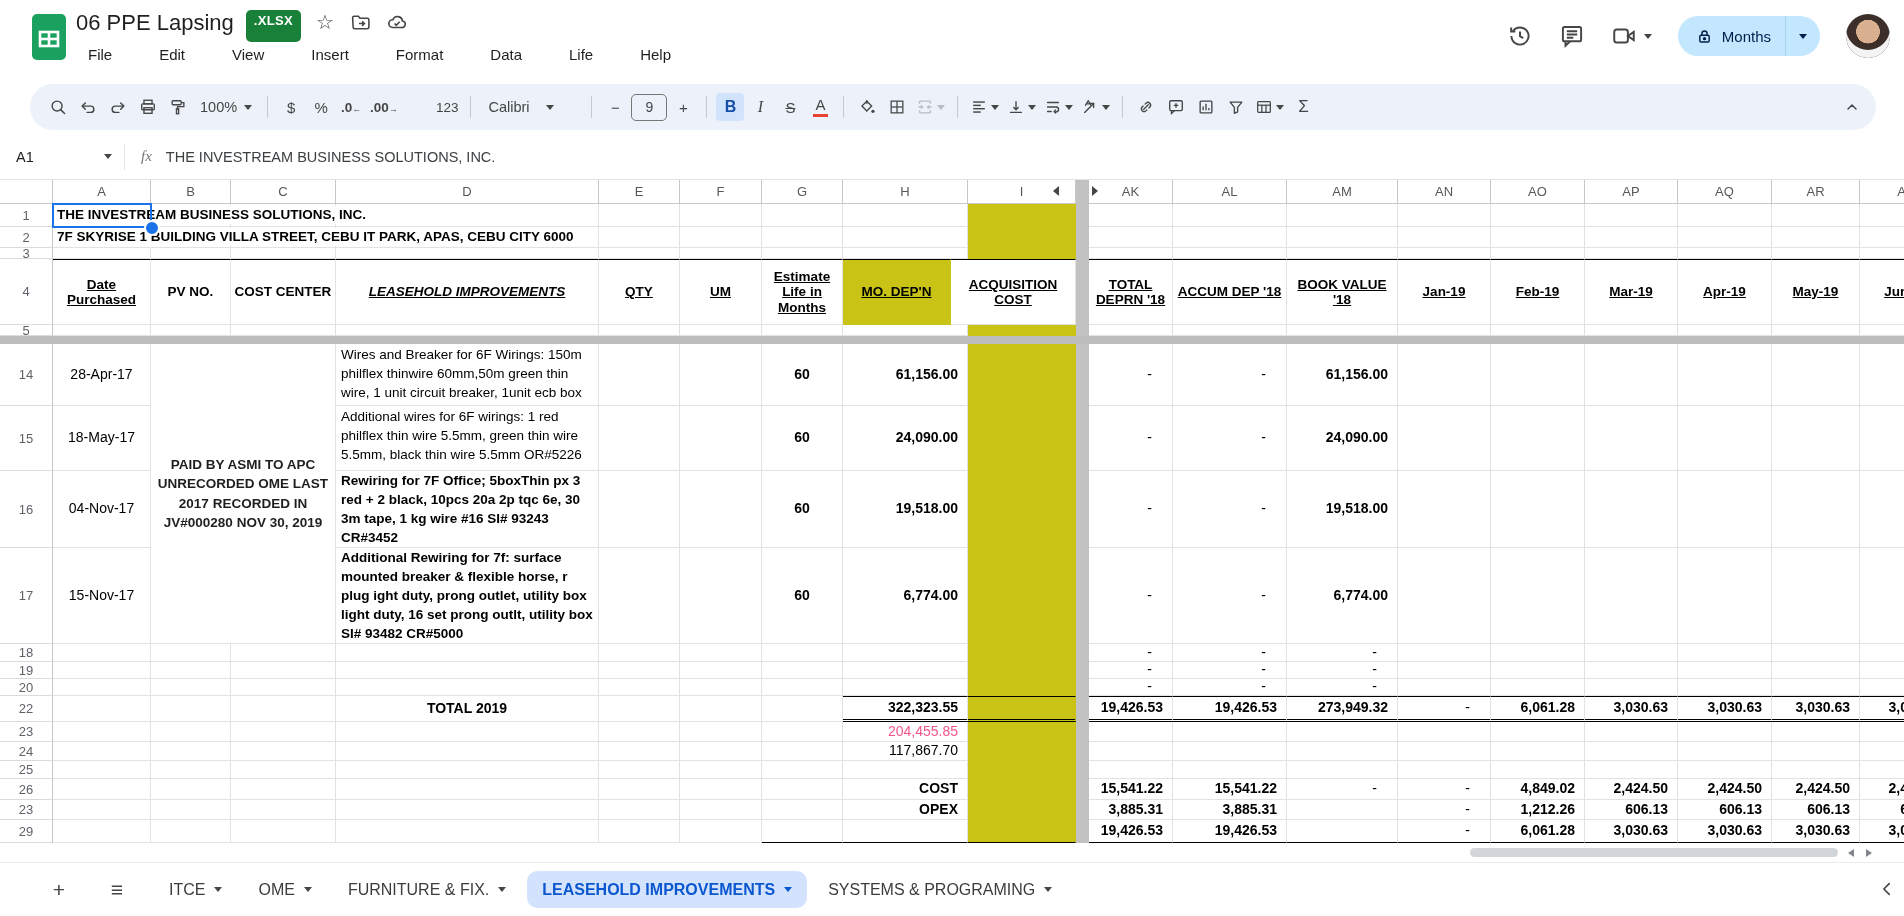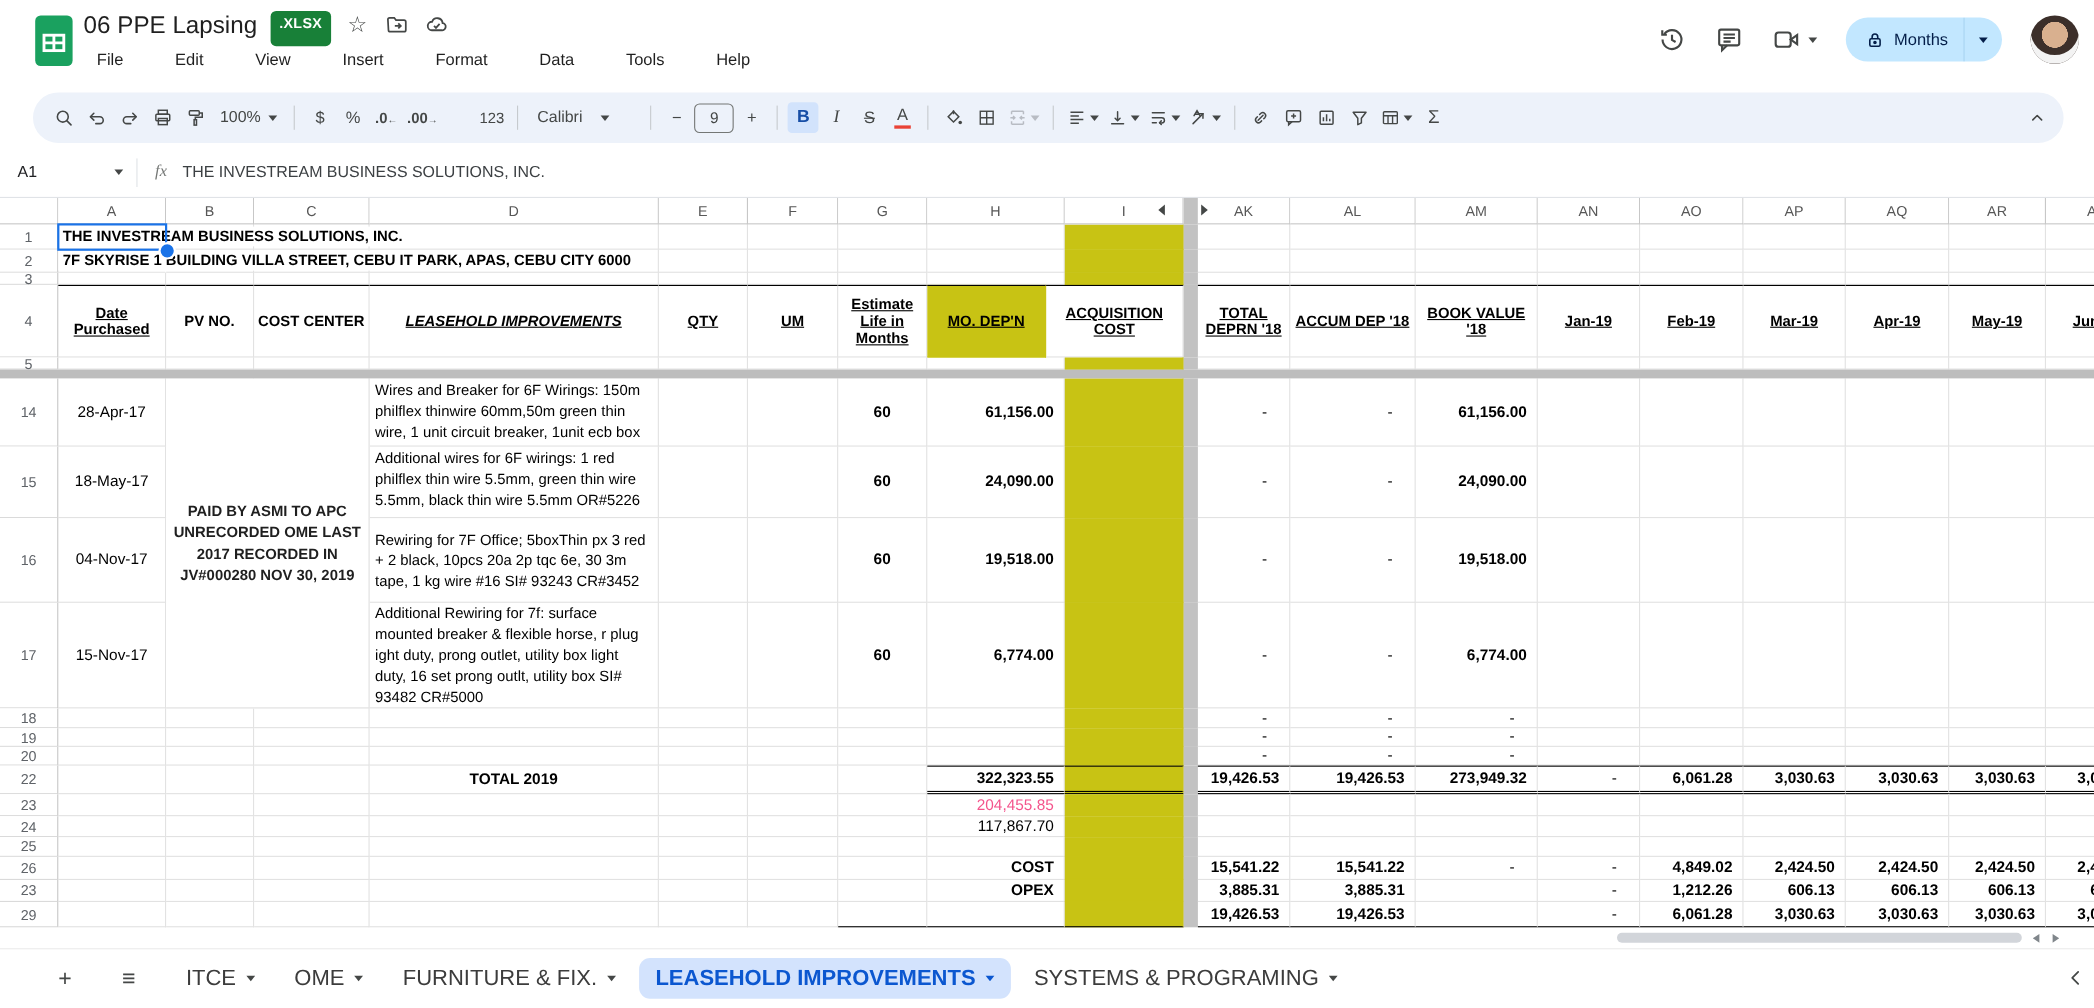--- a/index.html
+++ b/index.html
@@ -78,21 +78,21 @@
   .num{justify-content:flex-end;padding-right:9px;}
   .dash{justify-content:flex-end;padding-right:20px;}
   .ctr{justify-content:center;text-align:center;}
   .b{font-weight:700;}
   .i{font-style:italic;}
   .u{text-decoration:underline;}
   .pink{color:#f4548c;}
   .hd{justify-content:center;text-align:center;font-weight:700;font-size:13.5px;line-height:15.5px;padding:2px;}
   .wrap{display:flex;align-items:flex-start;padding:1px 5px;font-size:13.5px;line-height:19px;}
   .wrap span{white-space:normal;}
-  .vmid{align-items:center;}
+  .vmid{align-items:center;font-weight:bold;}
   .ovf{overflow:visible;position:relative;z-index:3;border-right-color:transparent;}
   .ovf span{background:#fff;white-space:nowrap;font-weight:700;font-size:13.5px;padding:1px 5px 1px 4px;}
   .bt{border-top:1px solid #000;}
   .bdb{border-bottom:3px double #000;}
   .bb{border-bottom:1px solid #000;}
   .merged-note{position:absolute;left:151px;top:164px;width:185px;height:300px;background:#fff;
     border-right:1px solid #e2e2e2;border-bottom:1px solid #e2e2e2;box-sizing:border-box;z-index:2;
     display:flex;align-items:center;justify-content:center;text-align:center;
     font-weight:700;font-size:13.5px;line-height:19.5px;padding:0 5px;}
   .sel-box{position:absolute;left:52px;top:23px;width:100px;height:25px;border:2px solid #1a73e8;box-sizing:border-box;z-index:6;}
@@ -104,21 +104,21 @@
   .hthumb{position:absolute;left:1470px;top:4px;width:368px;height:9px;border-radius:5px;background:#d2d5da;}
   .harrow-l{position:absolute;left:1848px;top:5px;width:0;height:0;border-top:4px solid transparent;border-bottom:4px solid transparent;border-right:6px solid #80868b;}
   .harrow-r{position:absolute;left:1866px;top:5px;width:0;height:0;border-top:4px solid transparent;border-bottom:4px solid transparent;border-left:6px solid #80868b;}
   
   .tabbar{position:absolute;left:0;top:862px;width:1904px;height:54px;background:#fff;border-top:1px solid #ececec;
     display:flex;align-items:center;box-sizing:border-box;}
   .tab-ic{width:30px;height:30px;display:flex;align-items:center;justify-content:center;font-size:21px;color:#444746;margin-left:28px;}
   .tab-ic.first{margin-left:44px;}
   .tabs{display:flex;align-items:center;margin-left:22px;gap:6px;}
   .tab{display:flex;align-items:center;gap:9px;padding:0 15px;height:37px;border-radius:10px;
-    font-size:20px;font-weight:500;color:#3c3c3c;white-space:nowrap;}
+    font-size:16px;font-weight:500;color:#3c3c3c;white-space:nowrap;}
   .tab.active{background:#d3e3fd;color:#0b57d0;font-weight:700;}
   .panel-chevron{position:absolute;right:8px;top:880px;color:#444746;}
 </style>
 </head>
 <body>
 
 <div class="screen">
 
   <div class="topbar">
     <div class="sheets-logo">
@@ -146,21 +146,21 @@
           </svg>
       </span>
     </div>
     <nav class="menubar">
       <span class="menu-item">File</span>
       <span class="menu-item">Edit</span>
       <span class="menu-item">View</span>
       <span class="menu-item">Insert</span>
       <span class="menu-item">Format</span>
       <span class="menu-item">Data</span>
-      <span class="menu-item">Tools</span>
+      <span class="menu-item">Life</span>
       <span class="menu-item">Help</span>
     </nav>
     <div class="top-right">
       <span class="tr-ic">
         <svg viewBox="0 0 20 20" fill="none" stroke="#444746" stroke-width="1.5">
           <path d="M4.6 6.2 A6.6 6.6 0 1 1 3.4 10"></path>
             <path d="M3.2 3.4 v3.2 h3.2"></path>
             <path d="M10 6.6 v3.6 l2.5 1.5"></path>
           </svg>
       </span>

